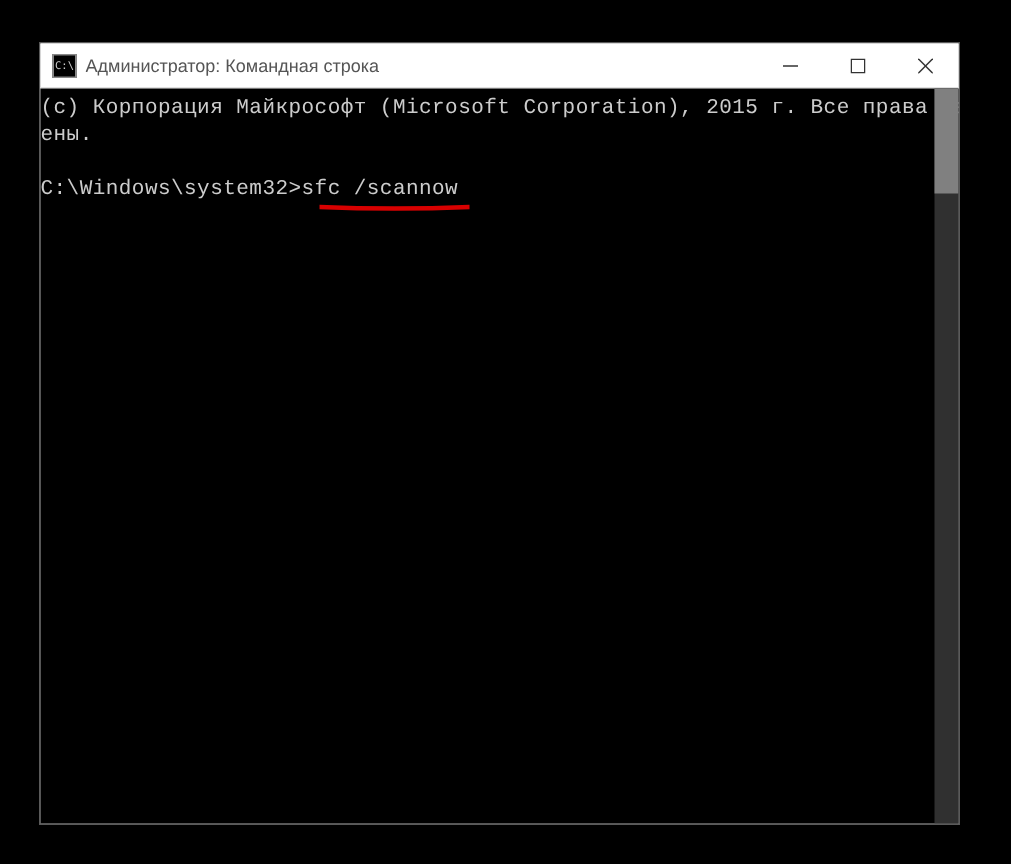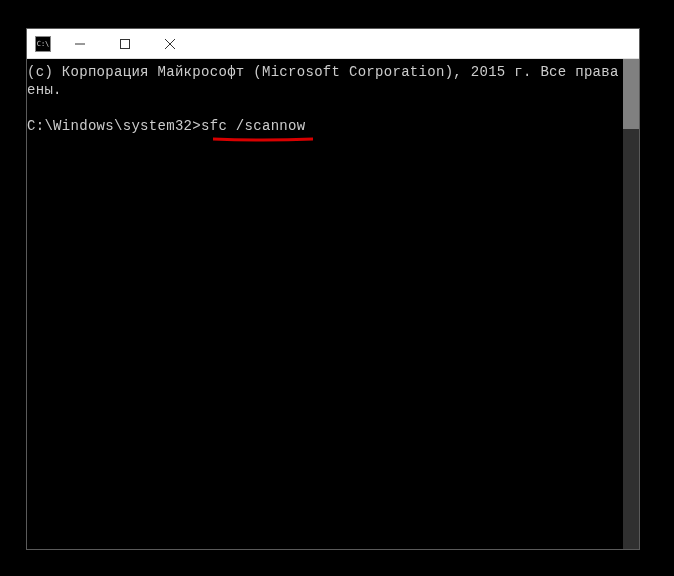--- a/index.html
+++ b/index.html
@@ -117,20 +117,21 @@
     }
   </style>
 </head>
 <body>
 
 <div class="window">
   <div class="titlebar">
     <div class="titlebar-icon">
       <span>C:\</span>
     </div>
+    <div class="titlebar-title">Администратор: Командная строка</div>
     <div class="window-controls">
       <div class="window-control">
         <svg viewBox="0 0 10 10">
           <line x1="0" y1="5" x2="10" y2="5" stroke="#333" stroke-width="1"></line>
         </svg>
       </div>
       <div class="window-control">
         <svg viewBox="0 0 10 10">
           <rect x="0.5" y="0.5" width="9" height="9" fill="none" stroke="#333" stroke-width="1"></rect>
         </svg>

